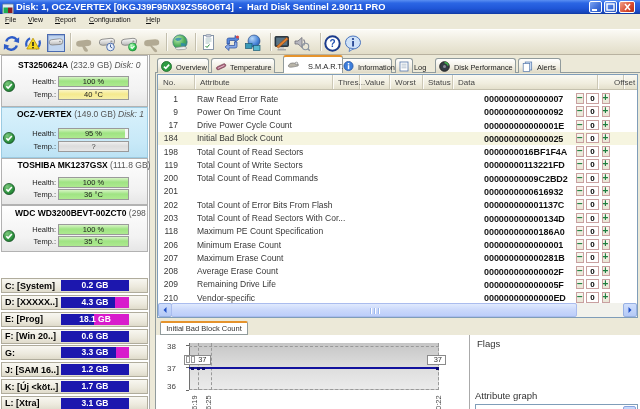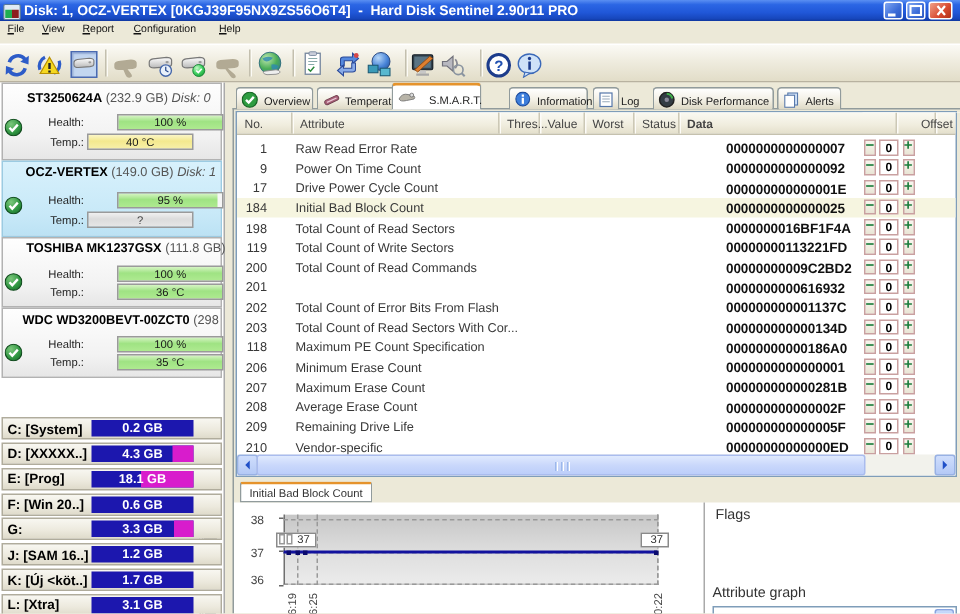--- a/index.html
+++ b/index.html
@@ -17,21 +17,21 @@
 .toolbar{left:0;top:29px;width:640px;height:26px;background:linear-gradient(180deg,#fbfaf5 0%,#efecdf 45%,#e2ddc8 100%);border-bottom:1px solid #b8b2a0;border-top:1px solid #fff;}
 .tsep{top:33px;width:2px;height:18px;border-left:1px solid #c3bfae;border-right:1px solid #fcfbf6;}
 .leftpanel{left:0;top:55px;width:150px;height:354px;background:#fff;border-right:1px solid #aaa;}
 .dentry{left:1px;width:147px;border:1px solid #b2b2b2;background:linear-gradient(180deg,#fefefe 0%,#f2f2f2 70%,#e6e6e6 100%);}
 .dentry.sel{background:linear-gradient(180deg,#d8f1fc 0%,#c8e9f8 70%,#bce2f4 100%);border:1px solid #9ccbe2;}
 .dtitle{font-size:8.5px;white-space:nowrap;color:#555;}
 .dtitle b{color:#000;}
 .dtitle i{color:#555;}
 .dlabel{width:56px;text-align:right;font-size:7.5px;color:#222;}
 .dbar{left:58px;width:71px;height:11px;border:1px solid #9a9a9a;font-size:7.5px;text-align:center;line-height:10px;color:#1a1a1a;}
-.dbar.green{background:linear-gradient(180deg,#d6f4c4 0%,#9fe383 45%,#aeea90 100%);margin-left:20px;}
+.dbar.green{background:linear-gradient(180deg,#d6f4c4 0%,#9fe383 45%,#aeea90 100%);}
 .dbar.yellow{background:linear-gradient(180deg,#fbf6c6 0%,#f4e98e 45%,#f7f0a8 100%);}
 .dbar.gray{background:linear-gradient(180deg,#f0f0f0 0%,#dcdcdc 45%,#e6e6e6 100%);color:#444;}
 .chk{left:3px;}
 .prow{left:1px;width:147px;height:15px;background:linear-gradient(180deg,#f8f7f1 0%,#ece9dd 60%,#dfdbcb 100%);border:1px solid #b0ac9c;}
 .plabel{left:3px;top:1.5px;font-size:9px;font-weight:bold;color:#000;white-space:nowrap;}
 .pbar{left:59px;top:1px;width:68px;height:11px;background:#1c17ae;color:#fff;font-size:8.5px;font-weight:bold;text-align:center;line-height:11px;}
 .pbar em{font-style:normal;position:relative;z-index:2;}
 .pmag{top:0;height:11px;background:#d81ccc;right:0;}
 .pgray{font-size:8px;color:#666;top:20px;text-decoration:underline;}
 .rightpanel{left:150px;top:55px;width:490px;height:354px;background:#ECE9D8;}
@@ -341,21 +341,21 @@
       </svg></span>
     <span class="tt">Overview</span>
   </div>
 <div class="ab tab" style="left:211px;width:64px">
     <span class="ti"><svg width="12" height="11" viewBox="0 0 12 11">
         <rect x="1" y="4.2" width="10" height="3.2" rx="1.6" transform="rotate(-25 6 5.5)" fill="#a85f78" stroke="#70404f" stroke-width="0.6"></rect>
         <rect x="2.5" y="5.4" width="7" height="0.9" transform="rotate(-25 6 5.5)" fill="#e8c8d4"></rect>
       </svg></span>
     <span class="tt">Temperature</span>
   </div>
-<div class="ab tab selected" style="left:261px;width:60px">
+<div class="ab tab selected" style="left:283px;width:60px">
     <span class="ti"><svg width="13" height="10" viewBox="0 0 13 10">
         <path d="M1 6 Q3 2 7 3 L11 4 Q12 5 11 6 L6 7 Q2 8 1 6 Z" fill="#b8b4a8" stroke="#777" stroke-width="0.6"></path>
         <circle cx="9.5" cy="3.4" r="1.3" fill="#ddd" stroke="#666" stroke-width="0.5"></circle>
       </svg></span>
     <span class="tt">S.M.A.R.T.</span>
   </div>
 <div class="ab tab" style="left:339px;width:53px">
     <span class="ti"><svg width="11" height="11" viewBox="0 0 11 11">
         <circle cx="5.5" cy="5" r="4.6" fill="#3d7edb" stroke="#1c4a9c" stroke-width="0.7"></circle>
         <rect x="4.8" y="4.2" width="1.5" height="4" fill="#fff"></rect>
@@ -386,21 +386,21 @@
     <span class="tt">Alerts</span>
   </div>
 <div class="ab tablebox">
 <div class="ab thead"></div>
 <div class="ab thcell" style="left:0px;width:37px;">No.</div>
 <div class="ab thcell" style="left:37px;width:138px;">Attribute</div>
 <div class="ab thcell" style="left:175px;width:27px;">Thres...</div>
 <div class="ab thcell" style="left:202px;width:30px;">Value</div>
 <div class="ab thcell" style="left:232px;width:33px;">Worst</div>
 <div class="ab thcell" style="left:265px;width:30px;">Status</div>
-<div class="ab thcell" style="left:295px;width:145px;font-weight:bold;">Data</div>
+<div class="ab thcell" style="left:295px;width:145px;">Data</div>
 <div class="ab thcell" style="left:416px;width:50px;padding-left:40px;">Offset</div>
 <div class="ab thcell" style="left:466px;width:13px;padding-left:48px;">Er</div>
 <div class="ab trow" style="top:17px">
 <div class="tno">1</div>
 <div class="tattr">Raw Read Error Rate</div>
 <div class="tdata">0000000000000007</div>
 <div class="obtn" style="left:418px">−</div>
 <div class="ozero" style="left:428px">0</div>
 <div class="obtn" style="left:443.5px">+</div>
 </div>

